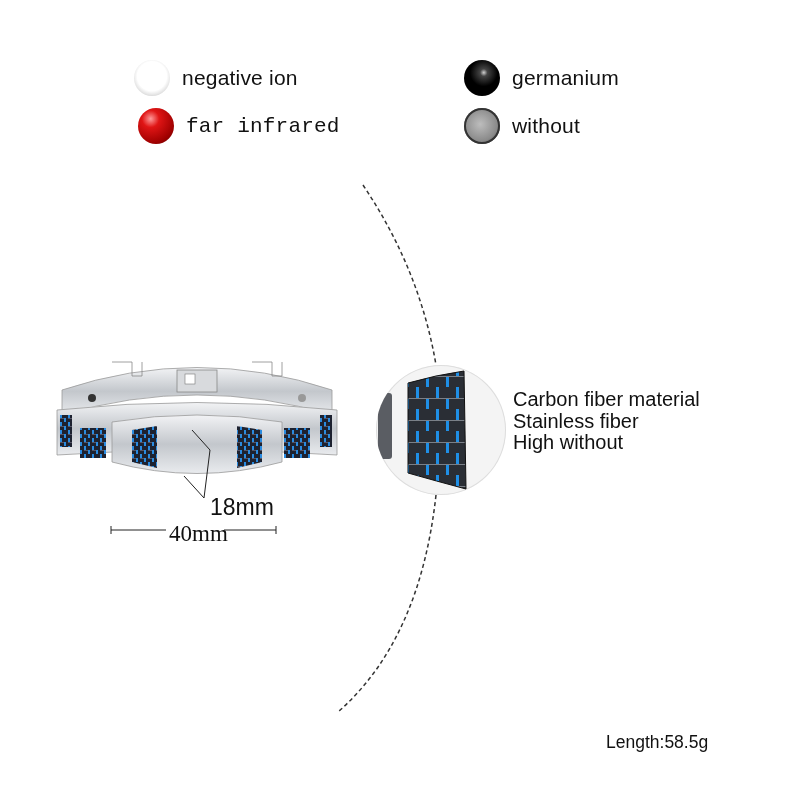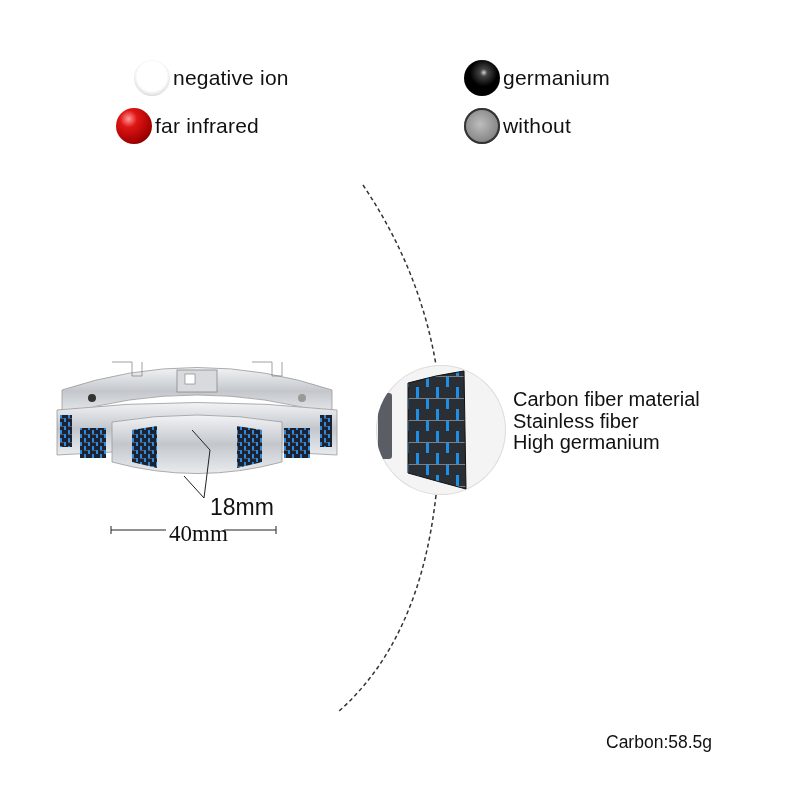--- a/index.html
+++ b/index.html
@@ -1,39 +1,39 @@
 <!DOCTYPE html>
 <html><head>
 <meta charset="utf-8">
 <style>
   html,body{margin:0;padding:0;background:#fff;}
   body{width:800px;height:800px;position:relative;overflow:hidden;font-family:"Liberation Sans",sans-serif;color:#111;}
   .legend-item{position:absolute;display:flex;align-items:center;height:40px;}
-  .legend-label{font-size:21px;margin-left:3px;letter-spacing:0.2px;}
+  .legend-label{font-size:21px;margin-left:12px;letter-spacing:0.2px;}
   .ball{width:36px;height:36px;border-radius:50%;flex:none;}
   .ball-ion{background:radial-gradient(circle at 50% 45%,#fff 55%,#e4e4e4 70%,#aaa 90%,#ddd 100%);}
   .ball-red{background:radial-gradient(circle at 35% 30%,#ff9a9a 0%,#e01515 25%,#a00000 70%,#5a0000 100%);}
   .ball-ge{background:radial-gradient(circle at 55% 35%,#d0d0d0 0%,#444 12%,#000 45%,#000 100%);}
   .ball-mag{background:radial-gradient(circle at 45% 45%,#bdbdbd 0%,#8a8a8a 60%,#555 85%,#222 100%);box-shadow:inset 0 0 0 2px #333;}
   .arc{position:absolute;left:0;top:0;}
   .bracelet{position:absolute;left:52px;top:350px;width:290px;height:150px;}
   .dim-text{position:absolute;font-size:23px;}
   .zoom-circle{position:absolute;left:376px;top:365px;width:130px;height:130px;border-radius:50%;background:#f4f4f4;box-shadow:0 0 0 1px #ddd inset;overflow:hidden;}
   .spec-list{position:absolute;left:513px;top:389px;font-size:20px;line-height:21.5px;}
   .spec-list div{white-space:nowrap;}
   .weight{position:absolute;left:606px;top:732px;font-size:17.5px;}
 </style>
 </head>
 <body>
 
 <div class="legend-item" style="left:134px;top:58px;">
   <span class="ball ball-ion"></span>
   <span class="legend-label">negative ion</span>
 </div>
-<div class="legend-item" style="left:116px;top:106px;">
+<div class="legend-item" style="left:138px;top:106px;font-family:Liberation Mono, monospace;">
   <span class="ball ball-red"></span>
   <span class="legend-label">far infrared</span>
 </div>
 <div class="legend-item" style="left:464px;top:58px;text-align:right;">
   <span class="ball ball-ge"></span>
   <span class="legend-label">germanium</span>
 </div>
 <div class="legend-item" style="left:464px;top:106px;">
   <span class="ball ball-mag"></span>
   <span class="legend-label">without</span>
@@ -103,16 +103,16 @@
       </pattern>
     </defs>
     <rect x="2" y="28" width="14" height="66" rx="3" fill="#5a5d63"></rect>
     <path d="M32 18 Q60 10 88 6 L90 124 Q60 116 32 108 Z" fill="url(#carbon2)" stroke="#111" stroke-width="1"></path>
   </svg>
 </div>
 
 <div class="spec-list">
   <div>Carbon fiber material</div>
   <div>Stainless fiber</div>
-  <div>High germanium</div>
+  <div>High without</div>
 </div>
 
-<div class="weight">Carbon:58.5g</div>
+<div class="weight">Length:58.5g</div>
 
 </body></html>

